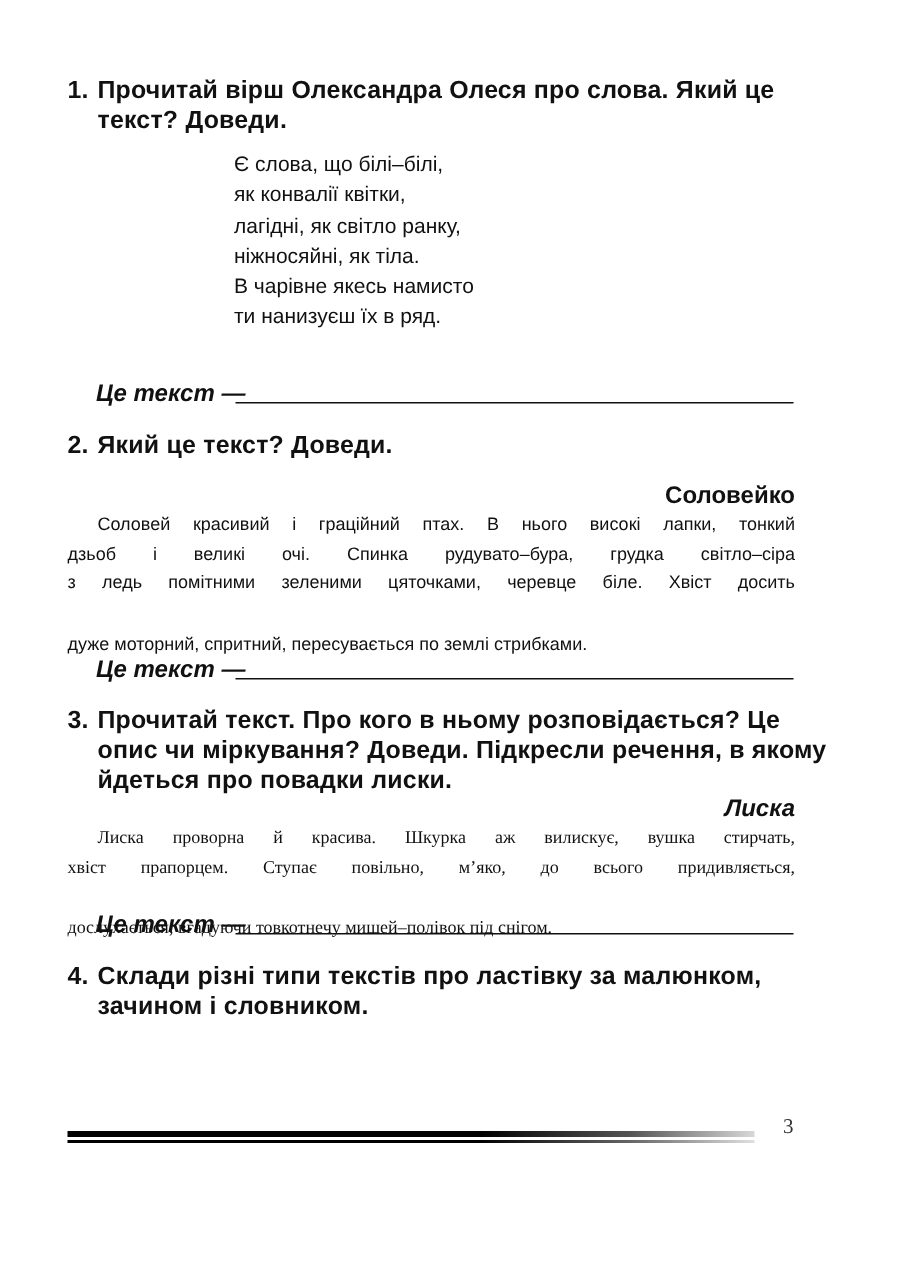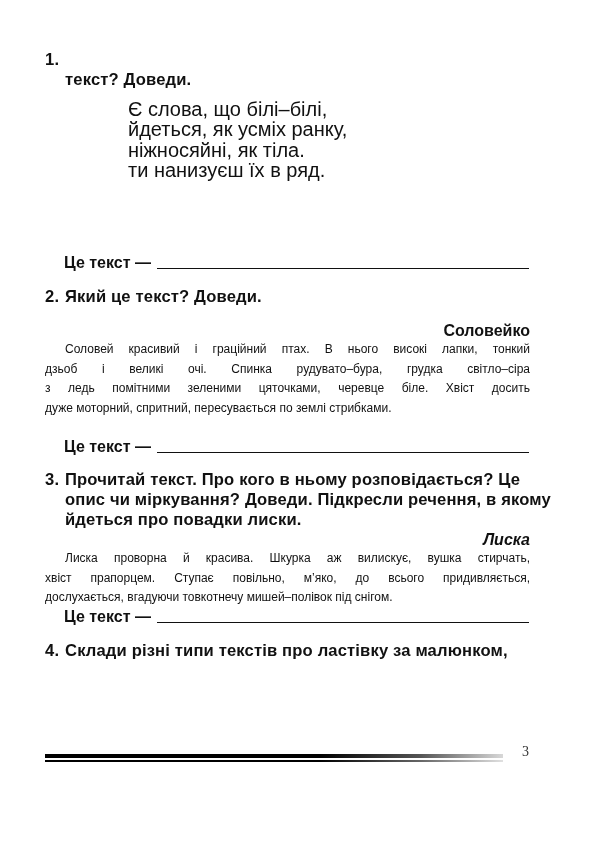--- a/index.html
+++ b/index.html
@@ -2,48 +2,51 @@
 <html><head>
 <meta charset="utf-8">
 <style>
   html, body { margin: 0; padding: 0; background: #ffffff; }
   body { width: 600px; height: 852px; position: relative; overflow: hidden;
          font-family: "Liberation Sans", "DejaVu Sans", sans-serif; color: #111; }
   .abs { position: absolute; white-space: nowrap; }
   .q { font-weight: bold; font-size: 16.6px; line-height: 20px; letter-spacing: 0.15px; }
   .qnum { position: absolute; left: 45px; }
   .qtext { position: absolute; left: 65px; }
-  .poem { font-size: 20px; line-height: 20.3px; left: 128px; }
+  .poem { font-size: 14px; line-height: 20.3px; left: 156px; }
   .title { font-weight: bold; font-size: 16px; line-height: 20px; text-align: right; left: 45px; width: 485px; }
   .para { font-size: 12px; line-height: 19.5px; left: 45px; width: 485px; text-align: justify; white-space: normal; }
   .para .ln { display: block; text-align: justify; text-align-last: justify; height: 19.5px; }
   .para .ln.first { text-indent: 20px; }
-  .para .ln.last { text-align-last: left; }
+  .para .ln.last { text-align-last: left; margin-top: 21px; }
   .answer { left: 64px; font-size: 16px; line-height: 20px; }
-  .answer .lbl { font-weight: bold; }
+  .answer .lbl { font-weight: bold; font-style: italic; }
   .answer-line { position: absolute; height: 0; border-bottom: 1.3px solid #111; }
   .footer-rule-thick { position: absolute; left: 45px; top: 754px; width: 458px; height: 4px;
       background: linear-gradient(to right, #000 0%, #000 60%, #555 82%, #d8d8d8 100%); }
   .footer-rule-thin { position: absolute; left: 45px; top: 760px; width: 458px; height: 1.5px;
       background: linear-gradient(to right, #000 0%, #000 60%, #666 82%, #e0e0e0 100%); }
   .page-num { position: absolute; left: 522px; top: 744px; font-family: "Liberation Serif", serif; font-size: 14px; color: #333; }
 </style>
 </head>
 <body>
 
 <div>
   <div class="abs q" style="top:50px;left:0;width:600px;height:40px;">
     <span class="qnum">1.</span>
+    <span class="qtext" style="top:0">Прочитай вірш Олександра Олеся про слова. Який це</span>
     <span class="qtext" style="top:20px">текст? Доведи.</span>
   </div>
 
   <div class="abs poem" style="top:99px;">
     <div>Є слова, що білі–білі,</div>
-    <div>йдеться, як усміх ранку,</div>
+    <div>як конвалії квітки,</div>
+    <div>лагідні, як світло ранку,</div>
     <div>ніжносяйні, як тіла.</div>
+    <div>В чарівне якесь намисто</div>
     <div>ти нанизуєш їх в ряд.</div>
   </div>
 
   <div class="abs answer" style="top:253px;">
     <span class="lbl">Це текст —</span>
   </div>
   <div class="answer-line" style="left:157px;top:268px;width:372px;"></div>
 </div>
 
 <div>
@@ -70,36 +73,37 @@
 <div>
   <div class="abs q" style="top:470px;left:0;width:600px;height:60px;">
     <span class="qnum">3.</span>
     <span class="qtext" style="top:0">Прочитай текст. Про кого в ньому розповідається? Це</span>
     <span class="qtext" style="top:20px">опис чи міркування? Доведи. Підкресли речення, в якому</span>
     <span class="qtext" style="top:40px">йдеться про повадки лиски.</span>
   </div>
 
   <div class="abs title" style="top:530px;font-style:italic;">Лиска</div>
 
-  <div class="abs para" style="top:549px;">
+  <div class="abs para" style="top:549px;font-family:Liberation Serif, serif;">
     <span class="ln first">Лиска проворна й красива. Шкурка аж вилискує, вушка стирчать,</span>
     <span class="ln">хвіст прапорцем. Ступає повільно, м’яко, до всього придивляється,</span>
     <span class="ln last">дослухається, вгадуючи товкотнечу мишей–полівок під снігом.</span>
   </div>
 
   <div class="abs answer" style="top:607px;">
     <span class="lbl">Це текст —</span>
   </div>
   <div class="answer-line" style="left:157px;top:622px;width:372px;"></div>
 </div>
 
 <div>
   <div class="abs q" style="top:641px;left:0;width:600px;height:40px;">
     <span class="qnum">4.</span>
     <span class="qtext" style="top:0">Склади різні типи текстів про ластівку за малюнком,</span>
+    <span class="qtext" style="top:20px">зачином і словником.</span>
   </div>
 </div>
 
 <div>
   <div class="footer-rule-thick"></div>
   <div class="footer-rule-thin"></div>
   <div class="page-num">3</div>
 </div>
 
 </body></html>

